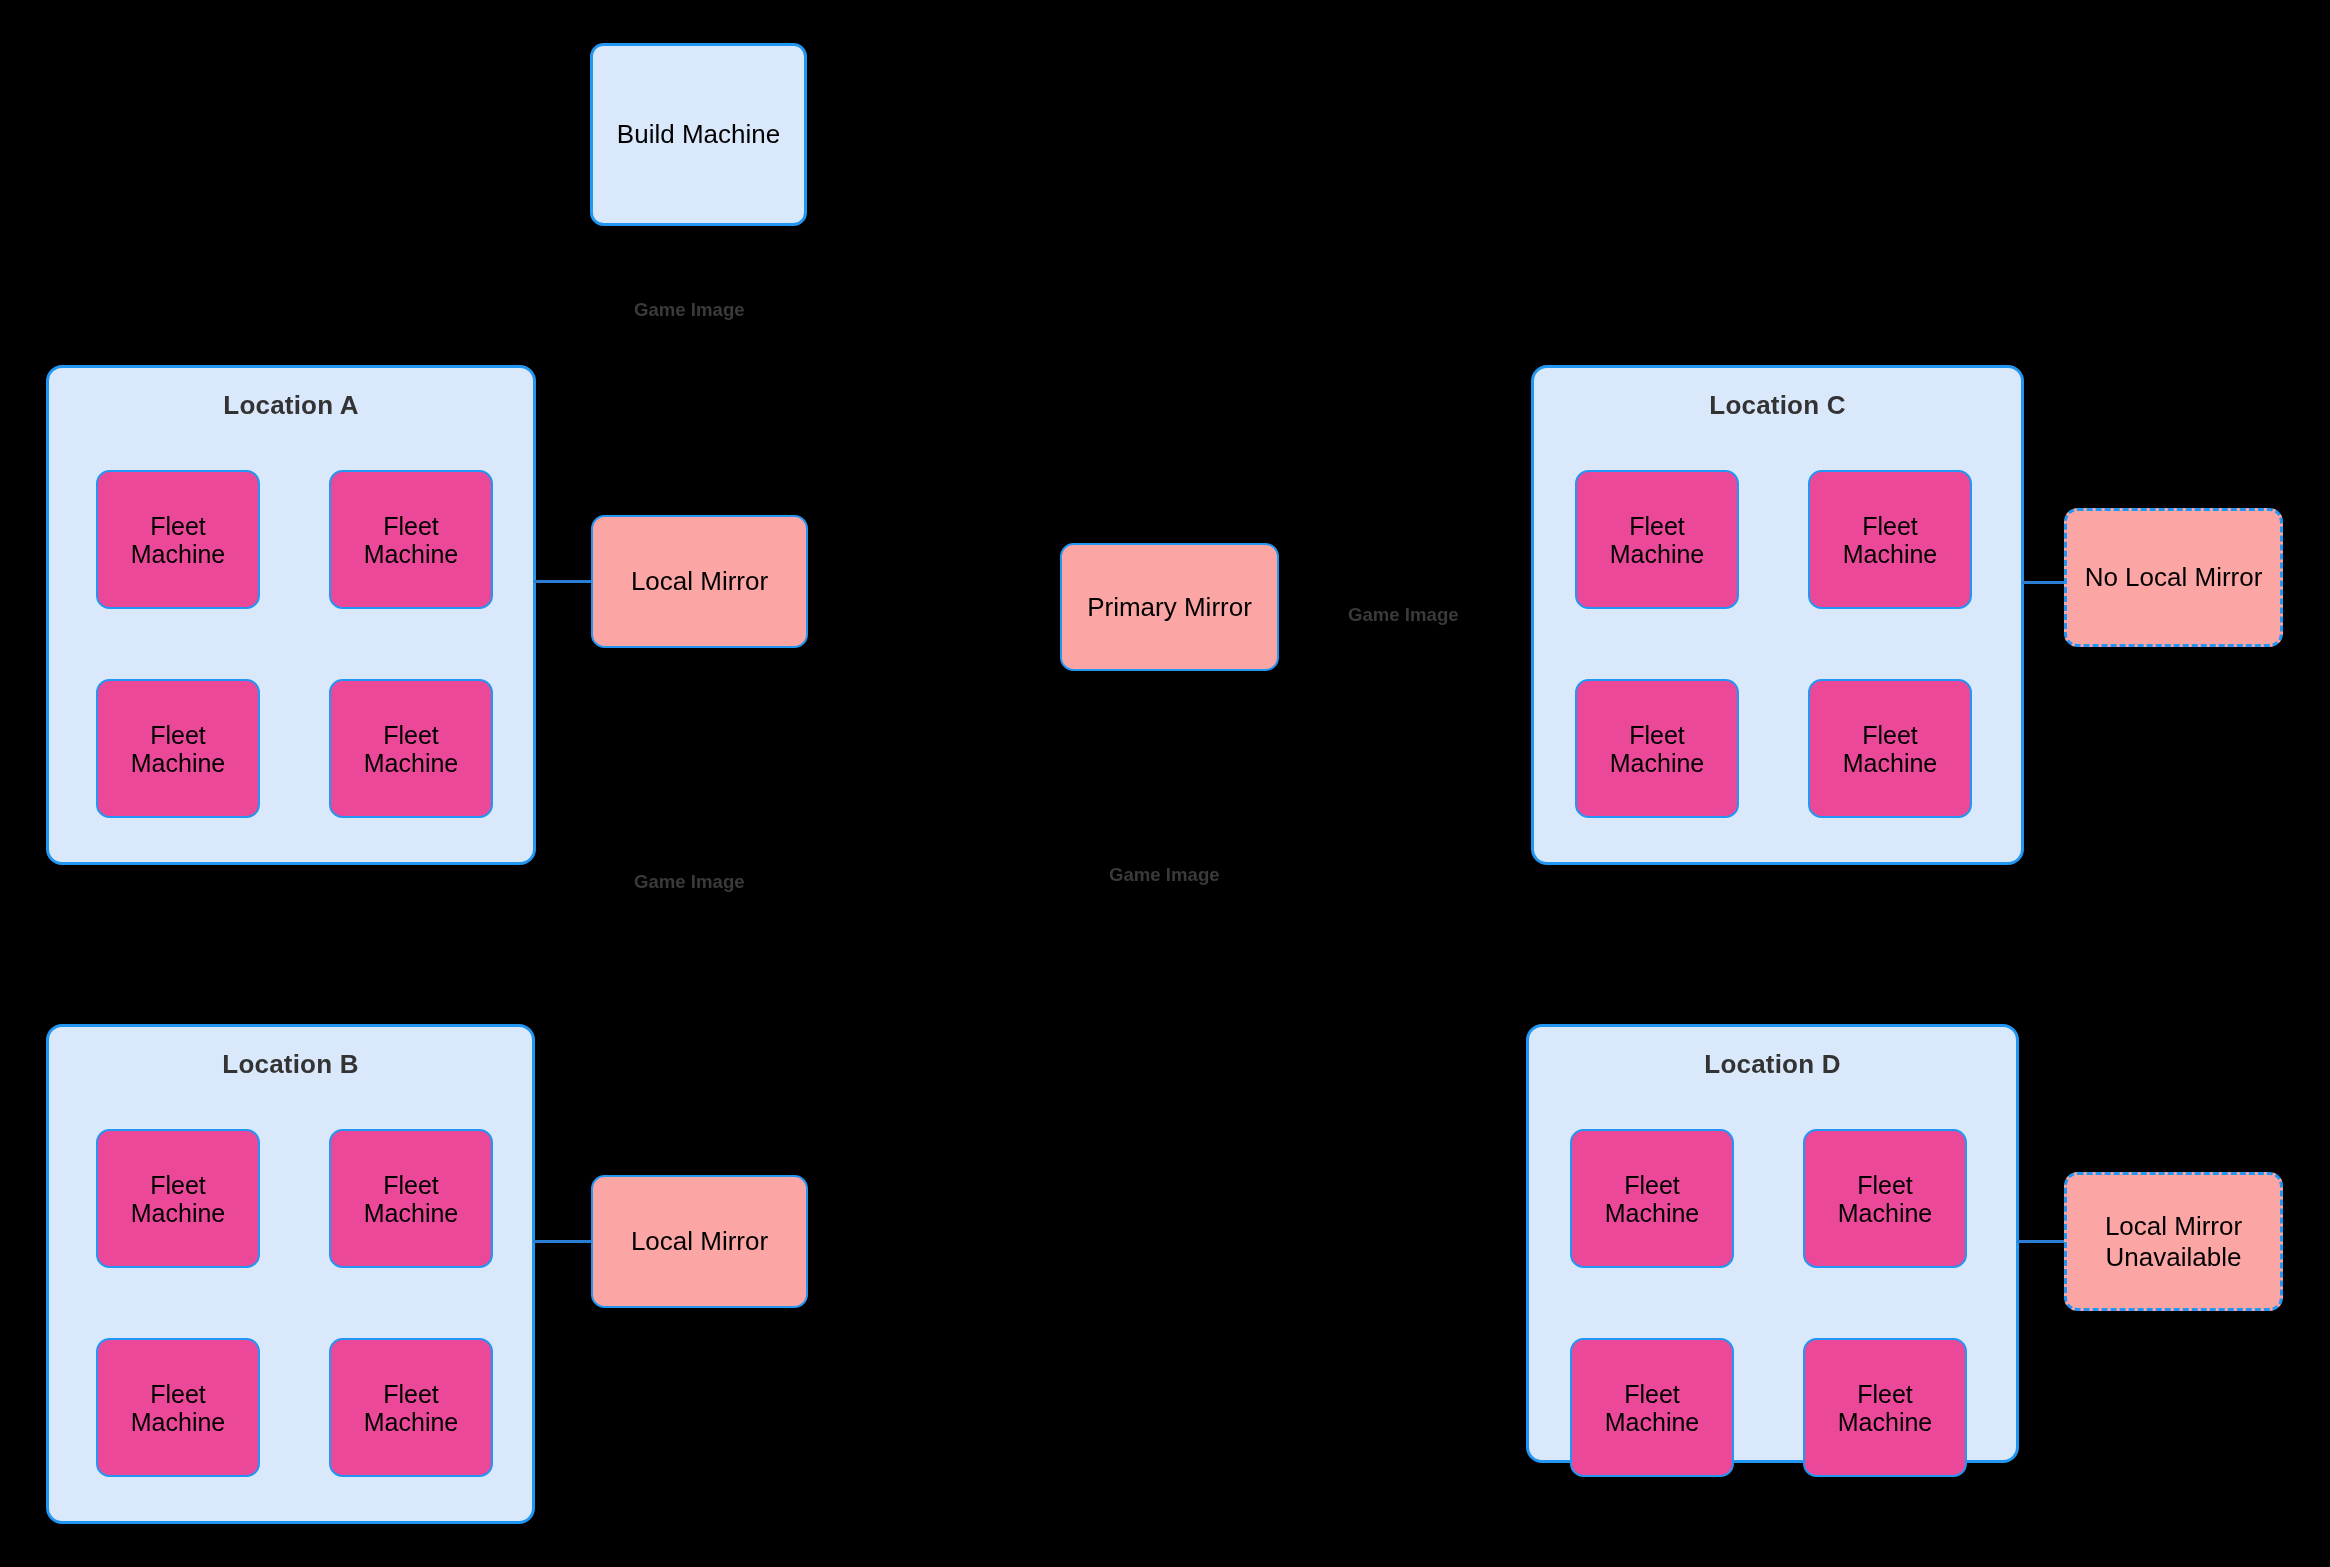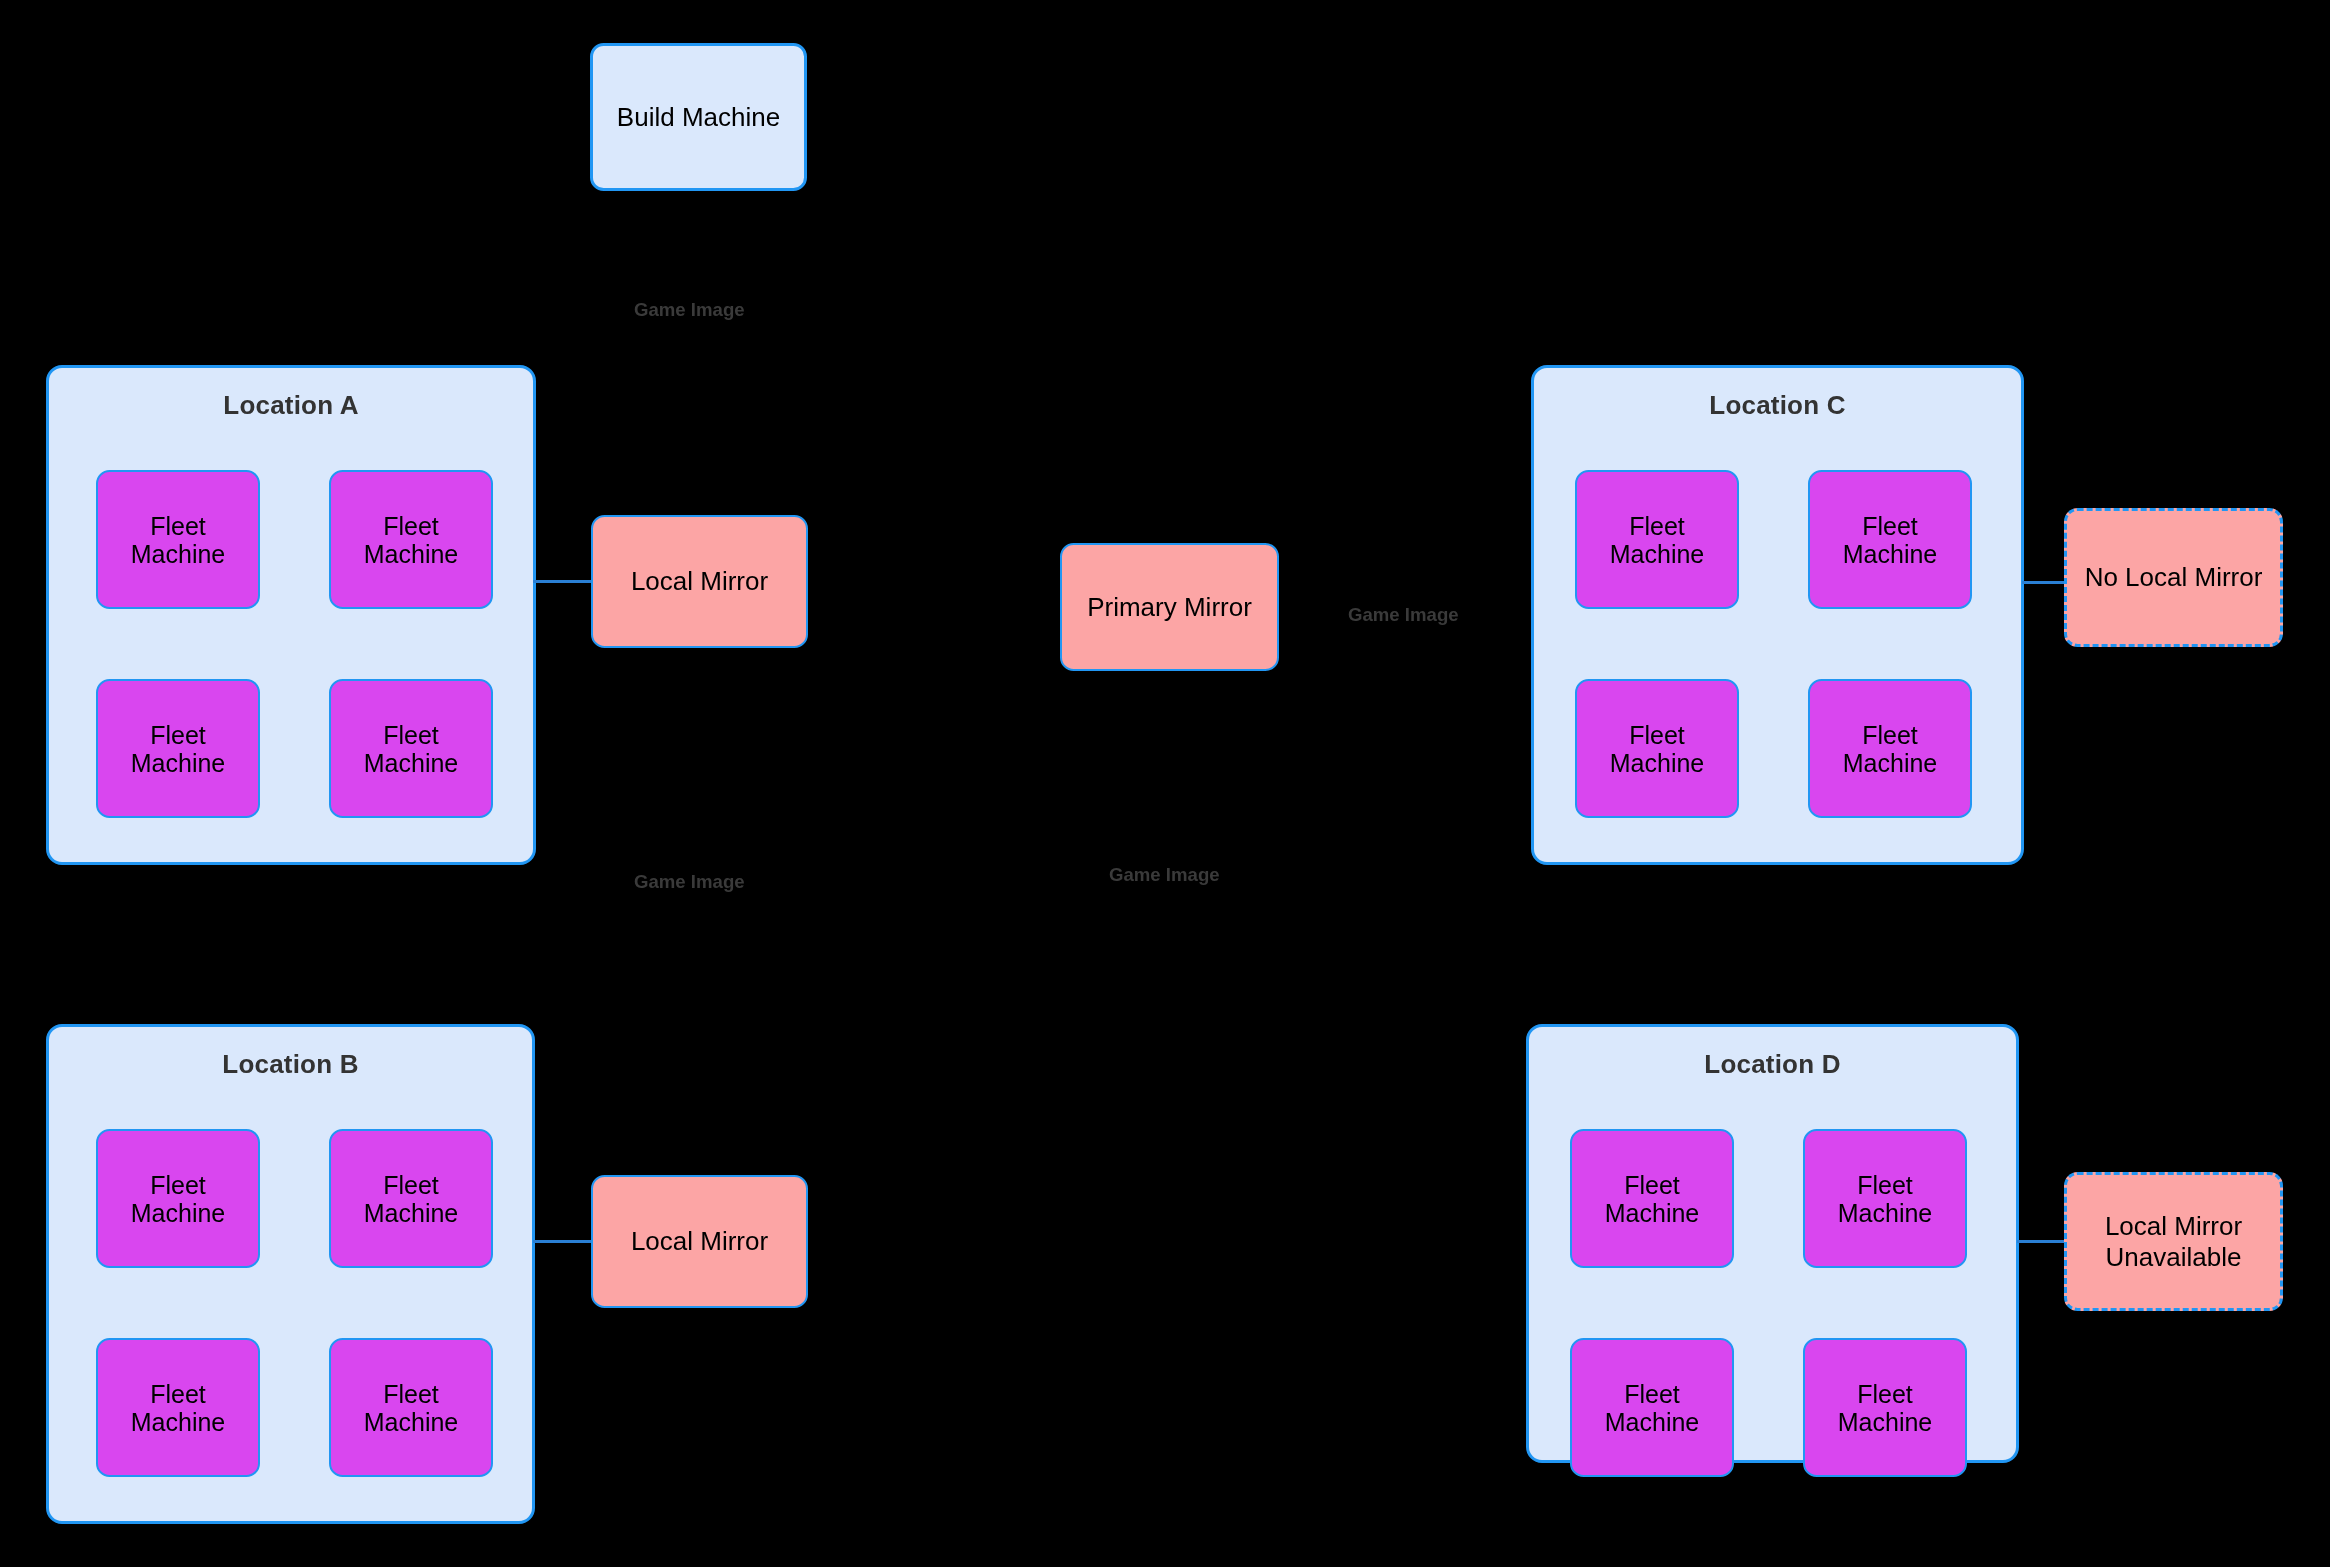--- a/index.html
+++ b/index.html
@@ -31,21 +31,21 @@
     text-align: center;
     font-size: 26px;
     font-weight: bold;
     color: #333333;
     letter-spacing: 0.2px;
   }
 
   
   .fleet-machine {
     position: absolute;
-    background: #d946ef;
+    background: #ec4899;
     border: 2.5px solid #2196f3;
     border-radius: 13.6px;
     box-sizing: border-box;
     display: flex;
     align-items: center;
     justify-content: center;
     text-align: center;
     font-size: 25px;
     line-height: 1.12;
     color: #000000;
@@ -103,21 +103,21 @@
     font-weight: bold;
     color: #3a3a3a;
     white-space: nowrap;
   }
 </style>
 </head>
 <body>
 
 <div id="canvas">
 
-  <div class="build-machine" style="left:590px; top:43px; width:217px; height:148px;">
+  <div class="build-machine" style="left:590px; top:43px; width:217px; height:183px;">
     <span>Build Machine</span>
   </div>
 
   <div class="edge-label" style="left:634px; top:299px;">Game Image</div>
 
   <div class="location-group" style="left:46px; top:365px; width:490px; height:500px;">
     <div class="location-title" style="top:22px;">Location A</div>
 
     <div class="fleet-machine" style="left:47px; top:102px; width:164px; height:139px;">
       <span>Fleet

